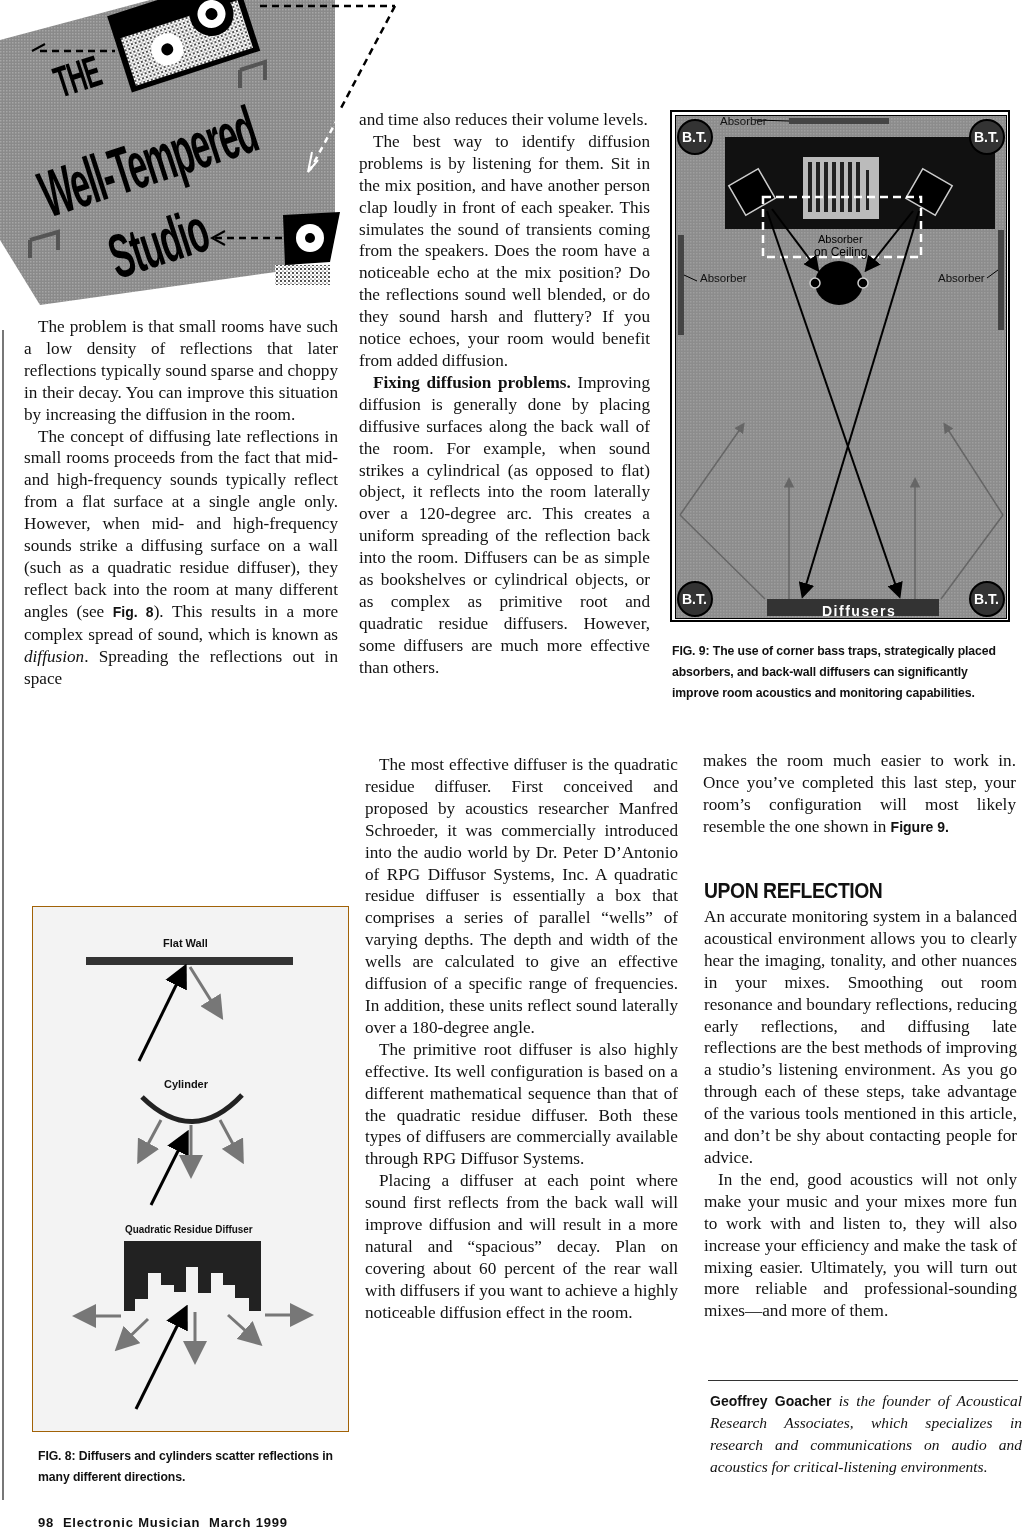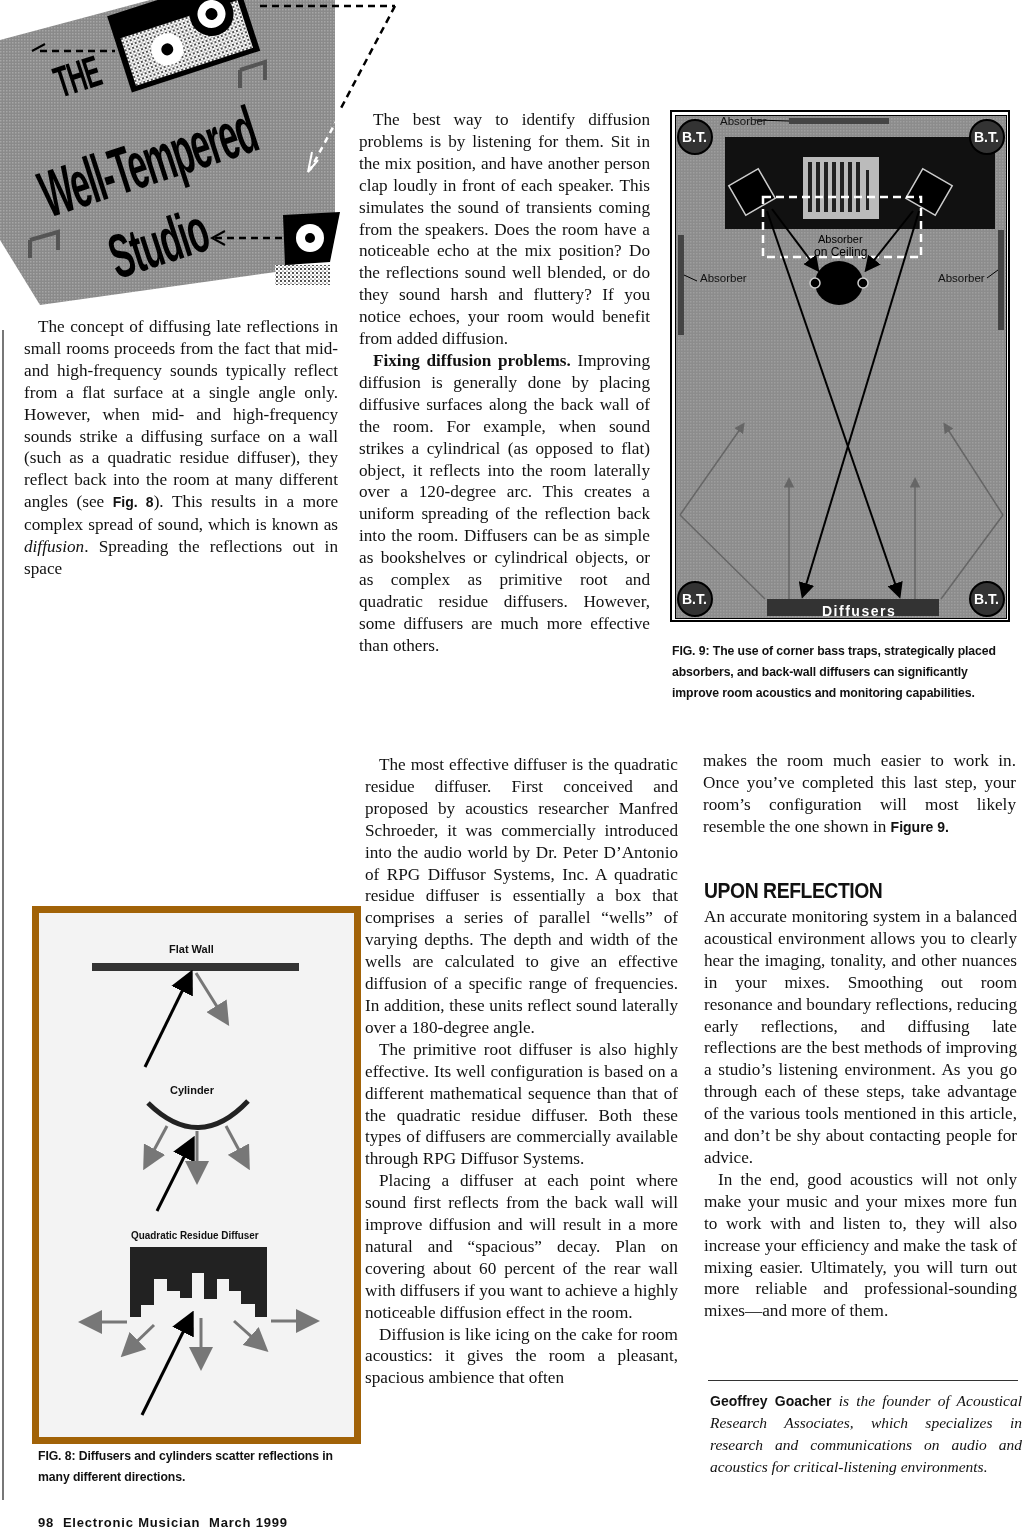--- a/index.html
+++ b/index.html
@@ -65,24 +65,25 @@
     <polyline points="225,231 212,238 225,245" fill="none" stroke="#000" stroke-width="2"></polyline>
   </svg>
   <div class="abs sans" style="left:48px;top:60px;font-size:44px;font-weight:bold;transform:rotate(-18deg) scaleX(0.55);transform-origin:left top;color:#000;letter-spacing:-2px;">THE</div>
   <div class="abs sans" style="left:30px;top:160px;font-size:66px;font-weight:bold;transform:rotate(-18deg) scaleX(0.52);transform-origin:left top;color:#000;letter-spacing:-3px;white-space:nowrap;">Well-Tempered</div>
   <div class="abs sans" style="left:100px;top:225px;font-size:62px;font-weight:bold;transform:rotate(-18deg) scaleX(0.55);transform-origin:left top;color:#000;letter-spacing:-2px;">Studio</div>
 </div>
 
 <div class="left-rule"></div>
 
 <div class="col" style="left:24px;top:316px;width:314px;">
+  <p>The problem is that small rooms have such a low density of reflections that later reflections typically sound sparse and choppy in their decay. You can improve this situation by increasing the diffusion in the room.</p>
   <p><span>The concept of diffusing late reflections in small rooms proceeds from the fact that mid- and high-frequency sounds typically reflect from a flat surface at a single angle only. However, when mid- and high-frequency sounds strike a diffusing surface on a wall (such as a quadratic residue diffuser), they reflect back into the room at many different angles (see </span><span class="figref">Fig. 8</span><span>). This results in a more complex spread of sound, which is known as </span><i>diffusion</i><span>. Spreading the reflections out in space</span></p>
 </div>
 
-<div class="abs" style="left:32px;top:906px;width:315px;height:524px;border:7px solid #a16207;background:#f3f3f3;">
+<div class="abs" style="left:32px;top:906px;width:315px;height:524px;border:1px solid #a16207;background:#f3f3f3;">
   <svg width="315" height="524" viewBox="0 0 315 524">
     <defs>
       <marker id="ab" markerWidth="8" markerHeight="8" refX="6" refY="4" orient="auto">
           <path d="M0,0 L8,4 L0,8 z" fill="#000"></path>
         </marker>
       <marker id="ag" markerWidth="8" markerHeight="8" refX="6" refY="4" orient="auto">
           <path d="M0,0 L8,4 L0,8 z" fill="#777"></path>
         </marker>
     </defs>
 
@@ -104,28 +105,28 @@
     <line x1="195" y1="408" x2="225" y2="435" stroke="#777" stroke-width="3" marker-end="url(#ag)"></line>
     <line x1="232" y1="408" x2="275" y2="408" stroke="#777" stroke-width="3" marker-end="url(#ag)"></line>
   </svg>
   <div class="abs sans" style="left:130px;top:30px;font-size:11px;font-weight:bold;">Flat Wall</div>
   <div class="abs sans" style="left:131px;top:171px;font-size:11px;font-weight:bold;">Cylinder</div>
   <div class="abs sans" style="left:92px;top:316px;font-size:11px;font-weight:bold;white-space:nowrap;transform:scaleX(0.9);transform-origin:left top;">Quadratic Residue Diffuser</div>
 </div>
 <div class="abs caption" style="left:38px;top:1445px;width:350px;">FIG. 8: Diffusers and cylinders scatter reflections in many different directions.</div>
 
 <div class="col" style="left:359px;top:109px;width:291px;">
+  <p class="noind">and time also reduces their volume levels.</p>
   <p>The best way to identify diffusion problems is by listening for them. Sit in the mix position, and have another person clap loudly in front of each speaker. This simulates the sound of transients coming from the speakers. Does the room have a noticeable echo at the mix position? Do the reflections sound well blended, or do they sound harsh and fluttery? If you notice echoes, your room would benefit from added diffusion.</p>
   <p><span class="runin">Fixing diffusion problems.</span><span> Improving diffusion is generally done by placing diffusive surfaces along the back wall of the room. For example, when sound strikes a cylindrical (as opposed to flat) object, it reflects into the room laterally over a 120-degree arc. This creates a uniform spreading of the reflection back into the room. Diffusers can be as simple as bookshelves or cylindrical objects, or as complex as primitive root and quadratic residue diffusers. However, some diffusers are much more effective than others.</span></p>
 </div>
 <div class="col" style="left:365px;top:754px;width:313px;">
   <p>The most effective diffuser is the quadratic residue diffuser. First conceived and proposed by acoustics researcher Manfred Schroeder, it was commercially introduced into the audio world by Dr. Peter D’Antonio of RPG Diffusor Systems, Inc. A quadratic residue diffuser is essentially a box that comprises a series of parallel “wells” of varying depths. The depth and width of the wells are calculated to give an effective diffusion of a specific range of frequencies. In addition, these units reflect sound laterally over a 180-degree angle.</p>
   <p>The primitive root diffuser is also highly effective. Its well configuration is based on a different mathematical sequence than that of the quadratic residue diffuser. Both these types of diffusers are commercially available through RPG Diffusor Systems.</p>
   <p>Placing a diffuser at each point where sound first reflects from the back wall will improve diffusion and will result in a more natural and “spacious” decay. Plan on covering about 60 percent of the rear wall with diffusers if you want to achieve a highly noticeable diffusion effect in the room.</p>
-  <p>Diffusion is like icing on the cake for room acoustics: it gives the room a pleasant, spacious ambience that often</p>
 </div>
 
 <div class="abs" style="left:670px;top:110px;width:340px;height:512px;border:2px solid #000;background:#fff;padding:3px;box-sizing:border-box;">
   <svg width="332" height="504" viewBox="0 0 332 504">
     <defs>
       <pattern id="g9" width="3" height="3" patternUnits="userSpaceOnUse">
         <rect width="3" height="3" fill="#8c8c8c"></rect>
           <rect width="1.5" height="1.5" fill="#9e9e9e"></rect>
       </pattern>
       <marker id="k9" markerWidth="8" markerHeight="8" refX="6" refY="4" orient="auto">

